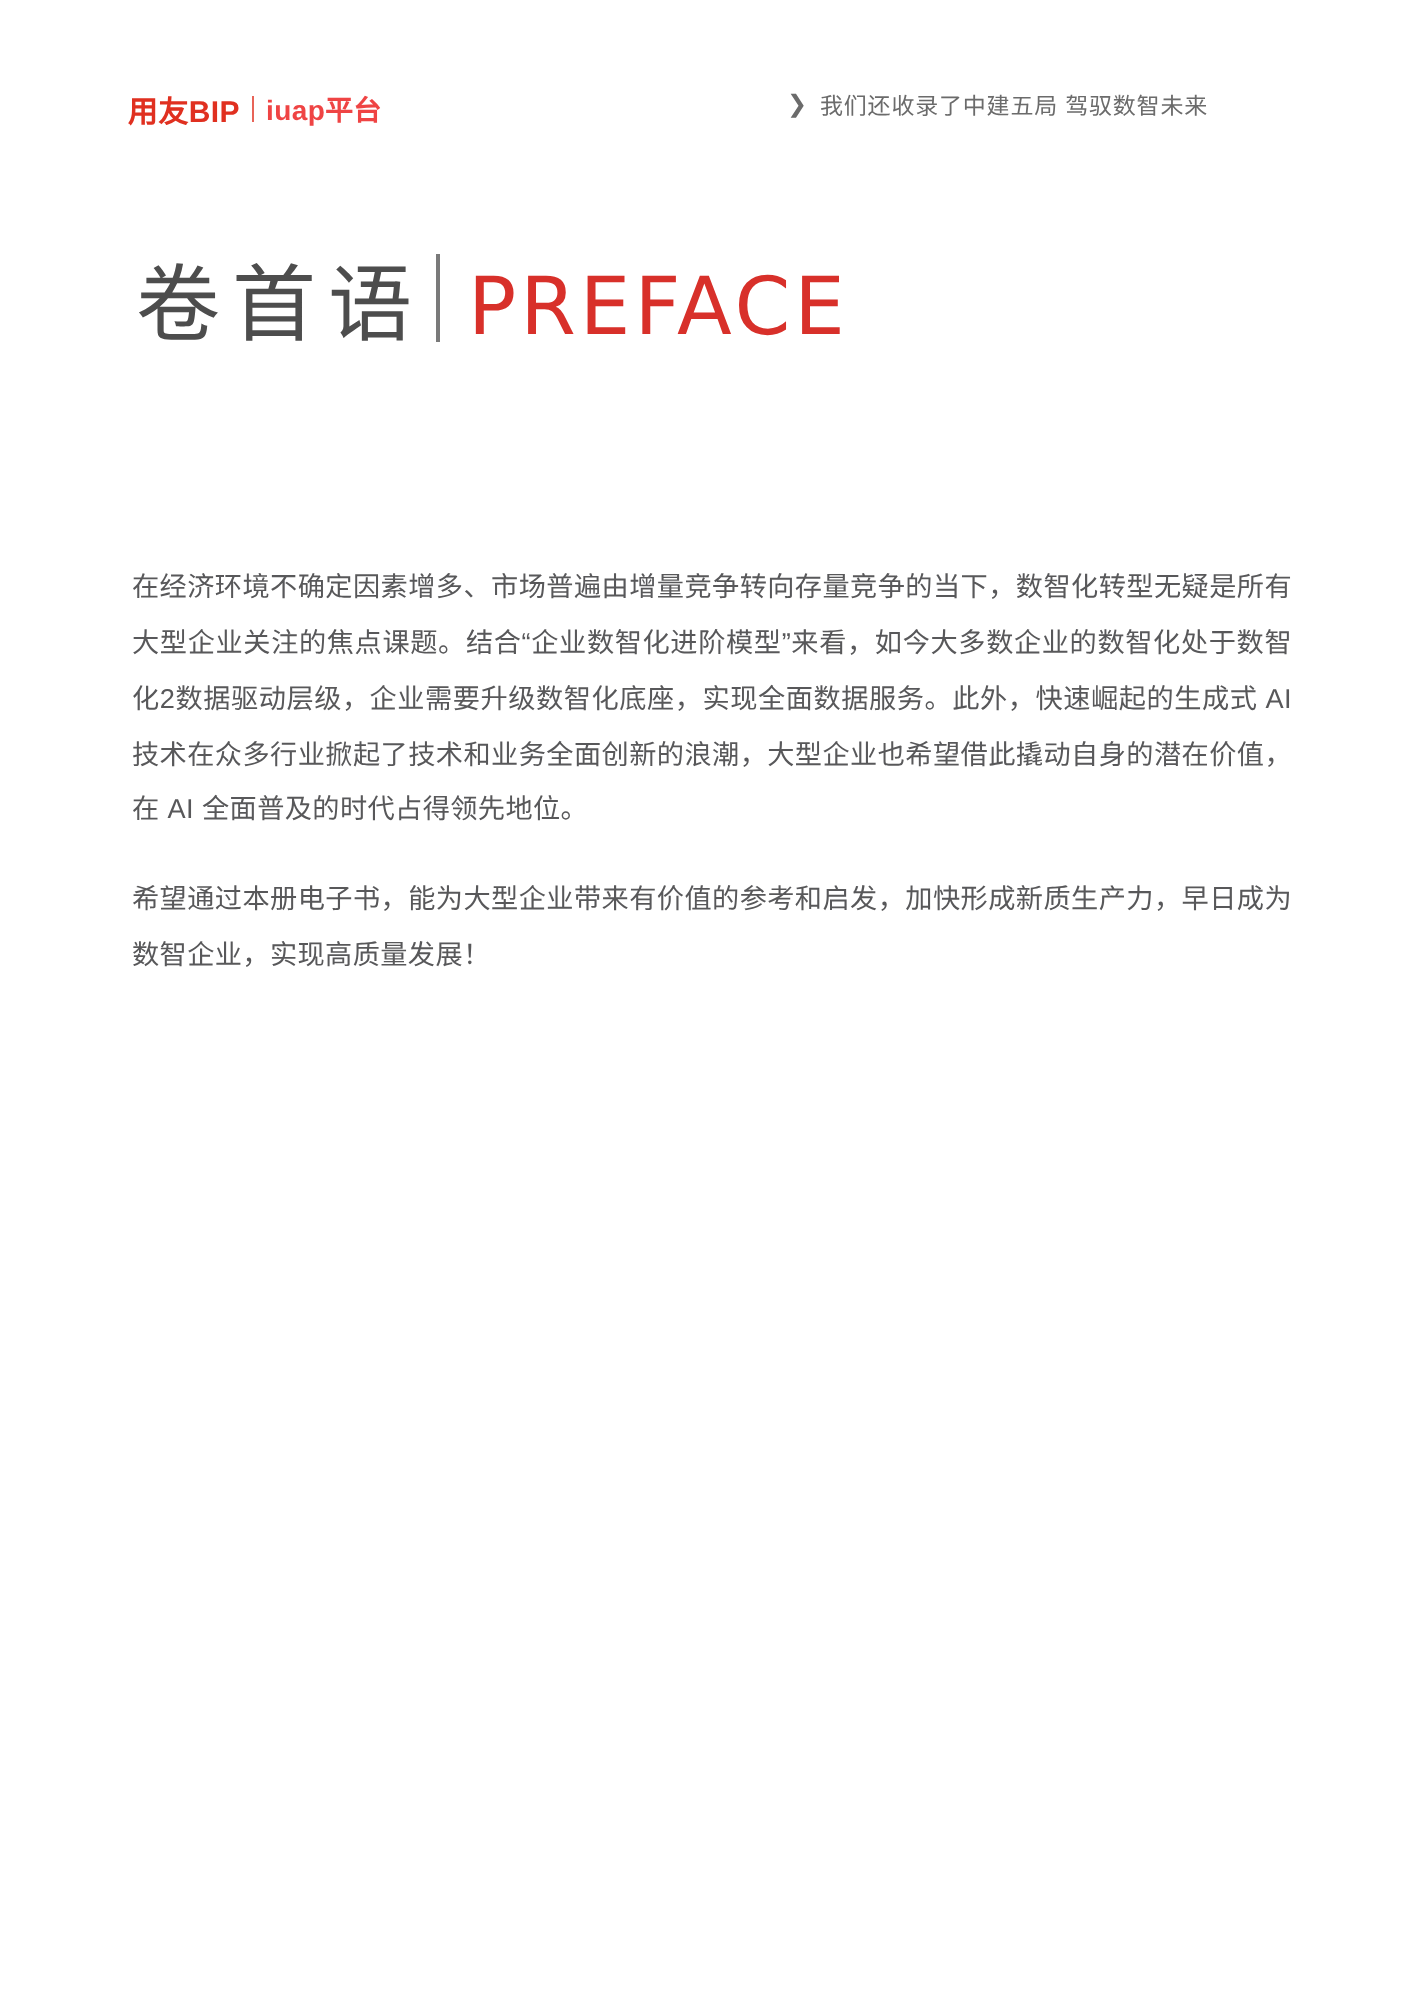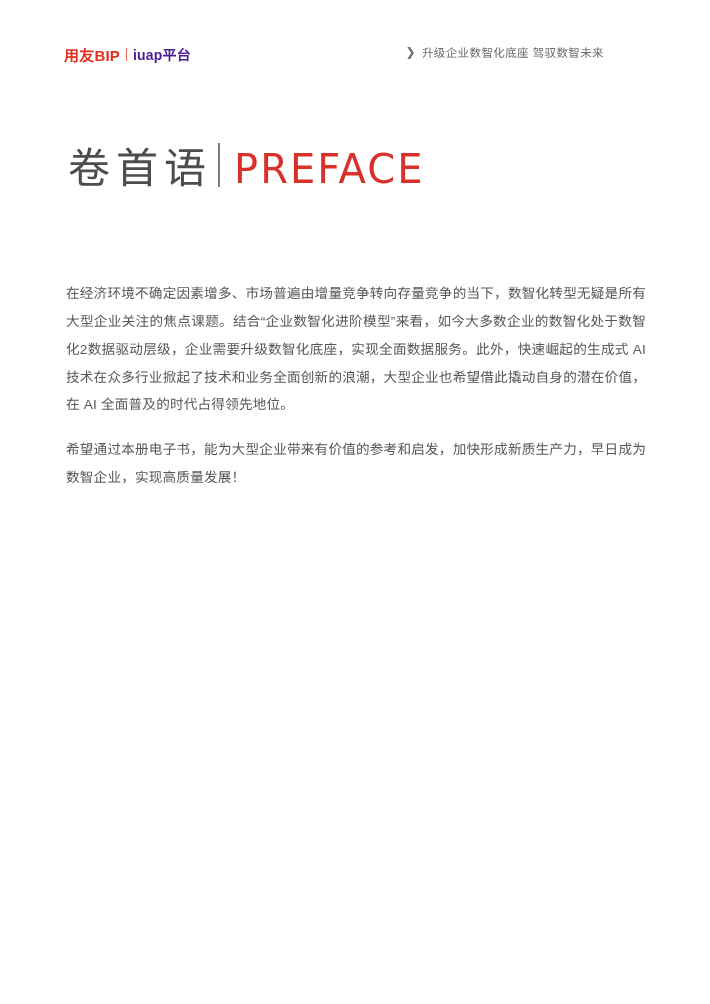--- a/index.html
+++ b/index.html
@@ -45,21 +45,21 @@
     display: inline-block;
     width: 1px;
     height: 13px;
     background: #e03020;
     margin: 0 6px;
     opacity: .75;
   }
   .brand-sub {
     font-size: 14px;
     font-weight: bold;
-    color: #4c1d95;
+    color: #ef4444;
     letter-spacing: .2px;
   }
   .header-tagline {
     position: absolute;
     right: 64px;
     top: 2px;
     font-size: 11.5px;
     color: #6b6b6b;
     letter-spacing: .4px;
     display: flex;
@@ -70,21 +70,21 @@
     display: inline-block;
     margin-right: 6px;
     color: #6b6b6b;
     font-size: 12px;
     line-height: 1;
   }
 
   
   .title-block {
     position: absolute;
-    top: 134px;
+    top: 118px;
     left: 68px;
     display: flex;
     align-items: baseline;
     white-space: nowrap;
   }
   .title-cn {
     font-size: 42px;
     color: #4d4d4d;
     letter-spacing: 6px;
     font-weight: 400;
@@ -131,21 +131,21 @@
 <body>
 
 <div class="page-header">
   <div class="brand">
     <span class="brand-main">用友BIP</span>
     <span class="brand-sep"></span>
     <span class="brand-sub">iuap平台</span>
   </div>
   <div class="header-tagline">
     <span class="chev">❯</span>
-    <span>升级企业数智化底座 驾驭数智未来</span>
+    <span>我们还收录了中建五局 驾驭数智未来</span>
   </div>
 </div>
 
 <div class="title-block">
   <span class="title-cn">卷首语</span>
   <span class="title-bar"></span>
   <span class="title-en">PREFACE</span>
 </div>
 
 <div class="body-copy">

